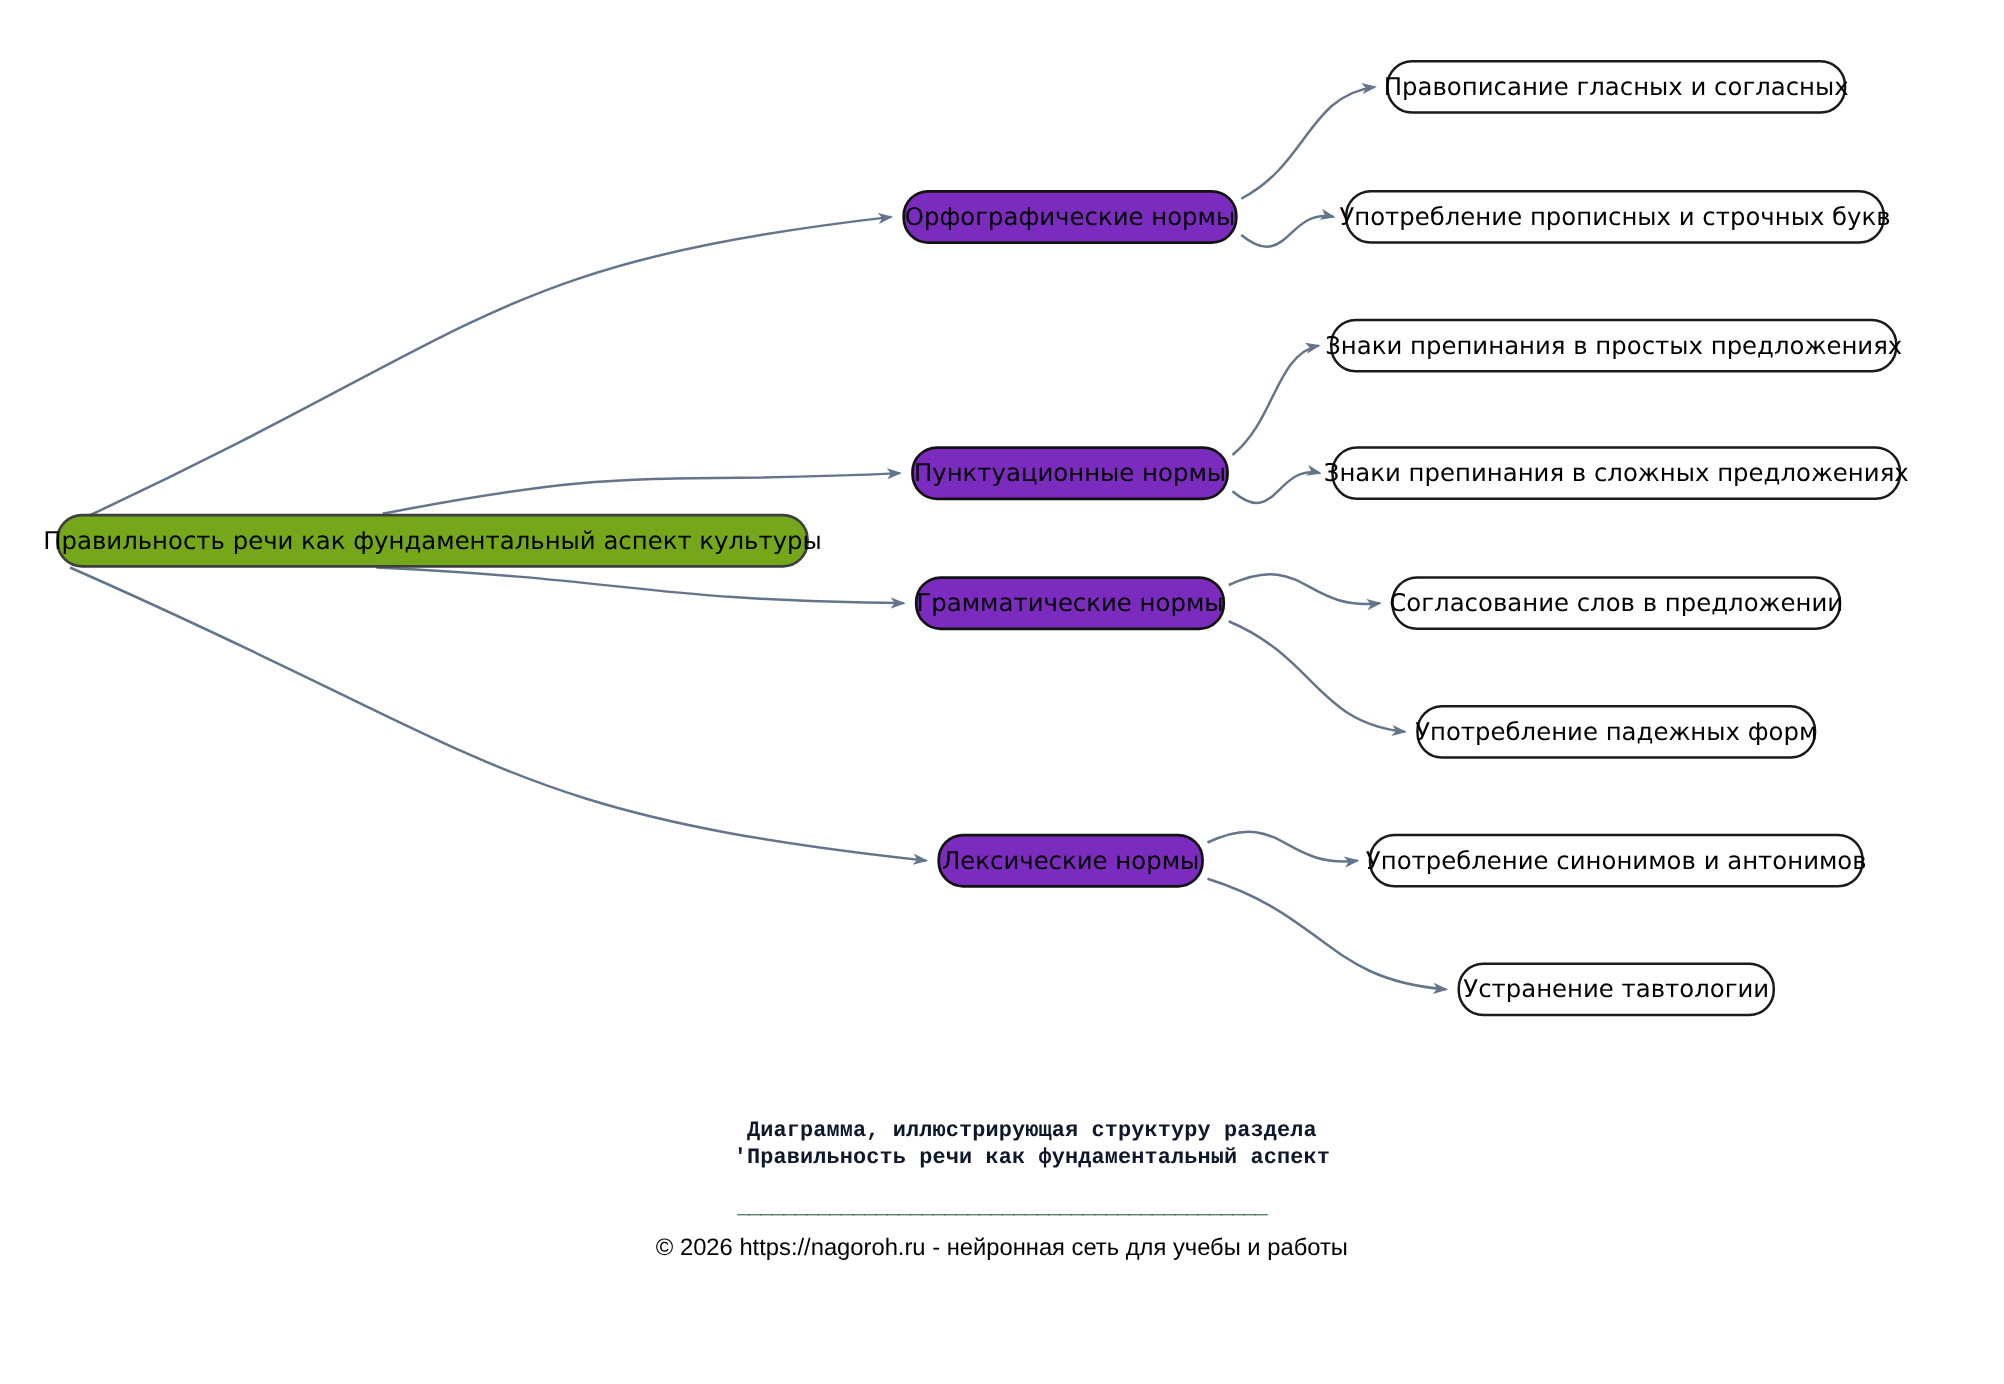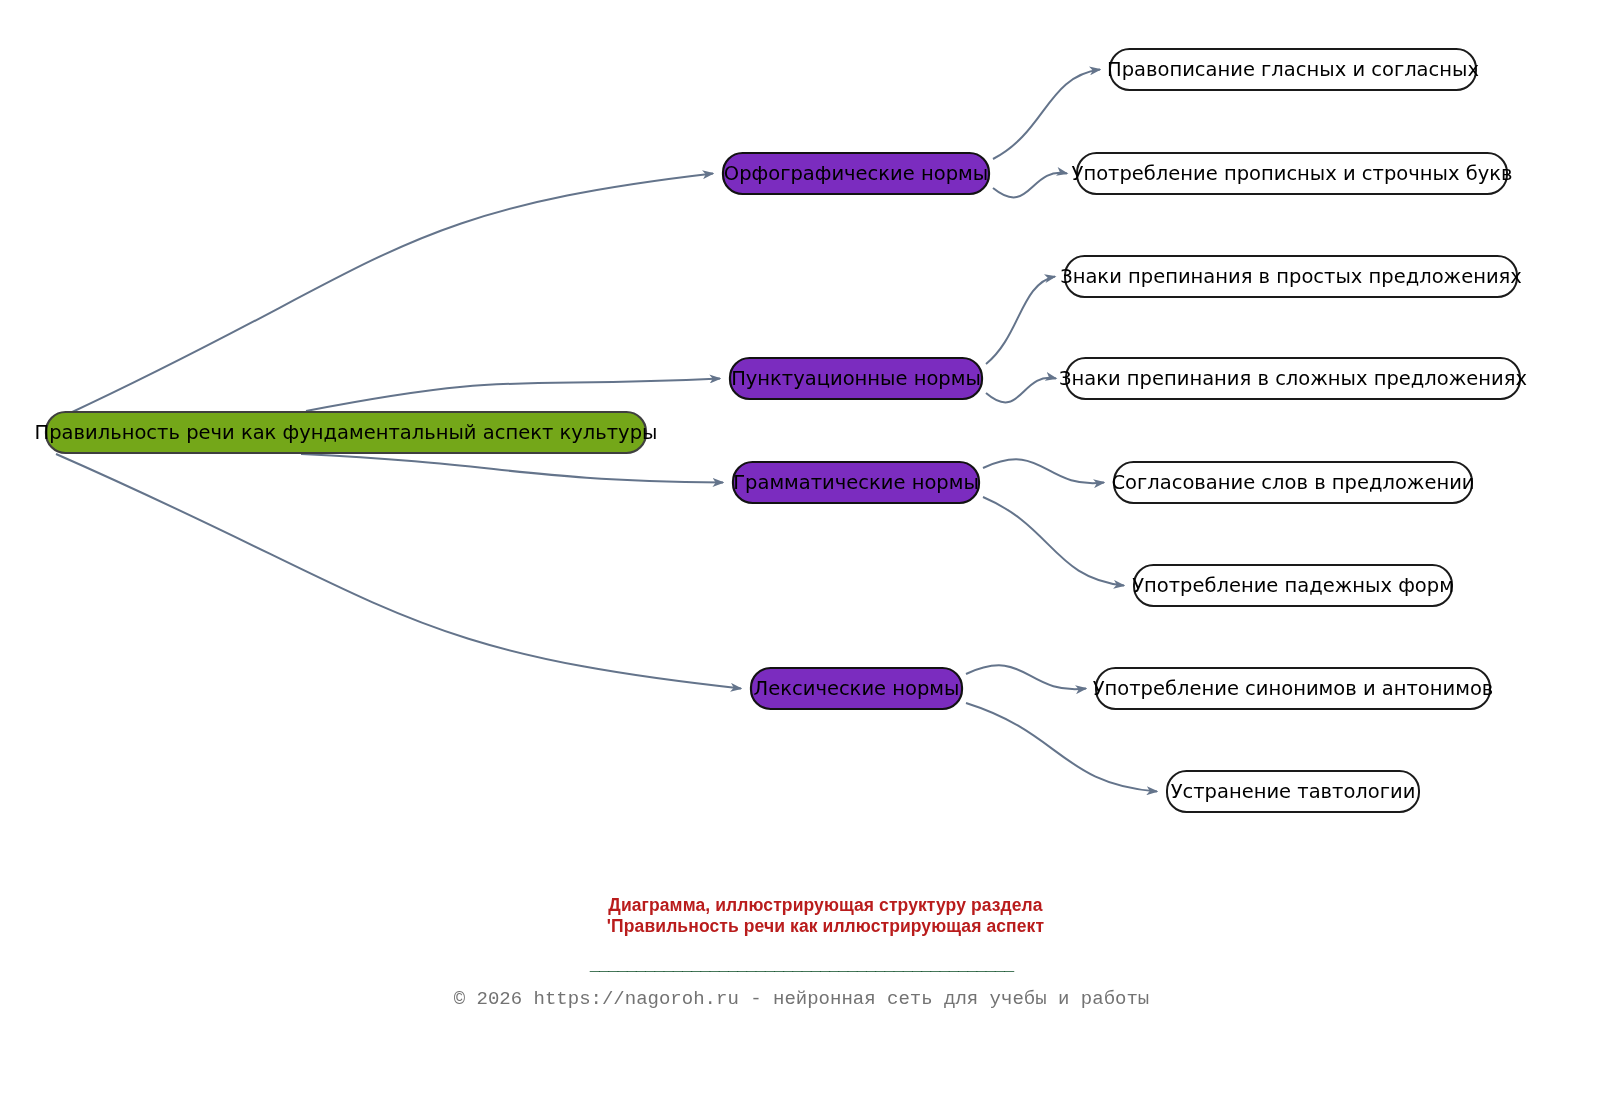--- a/index.html
+++ b/index.html
@@ -59,45 +59,45 @@
   .footer-block {
     position: absolute;
     left: 0;
     width: 1603px;
     text-align: center;
   }
   #caption-block {
     top: 895px;
   }
   .caption-line {
-    font-family: Liberation Sans, sans-serif;
+    font-family: Liberation Mono, monospace;
     font-size: 17.5px;
     font-weight: bold;
-    color: #b91c1c;
+    color: #0f172a;
     line-height: 21px;
     letter-spacing: 0.1px;
     margin-left: 48px;
   }
   #divider-rule {
     top: 955px;
   }
   .divider-text {
     font-family: Liberation Mono, monospace;
     font-size: 17px;
     color: #14532d;
     letter-spacing: -1px;
     white-space: nowrap;
   }
   #copyright-block {
     top: 988px;
   }
   .copyright-text {
-    font-family: Liberation Mono, monospace;
+    font-family: Liberation Sans, sans-serif;
     font-size: 19px;
-    color: #737373;
+    color: #000000;
   }
 </style>
 </head>
 <body>
 
 <div id="mindmap-stage">
   <svg class="diagram-svg" viewBox="0 0 1603 1107">
     <defs>
       <marker id="arrowhead" markerWidth="12" markerHeight="9" refX="10.5" refY="4.5" orient="auto" markerUnits="userSpaceOnUse">
         <path d="M0,0 L12,4.5 L0,9 L3.2,4.5 Z" fill="#64748B"></path>
@@ -169,21 +169,21 @@
         <g>
           <rect x="1167" y="771" width="252" height="41" rx="19.523809523809522" ry="19.523809523809522" class="node-shape-leaf" fill="#FFFFFF"></rect>
           <text x="1293" y="792.5" text-anchor="middle" class="node-label" fill="#000000">Устранение тавтологии</text>
         </g>
       </g>
   </svg>
 </div>
 
 <div class="footer-block" id="caption-block">
   <div class="caption-line">Диаграмма, иллюстрирующая структуру раздела</div>
-  <div class="caption-line">'Правильность речи как иллюстрирующая аспект</div>
+  <div class="caption-line">'Правильность речи как фундаментальный аспект</div>
 </div>
 
 <div class="footer-block" id="divider-rule">
   <span class="divider-text">______________________________________________</span>
 </div>
 
 <div class="footer-block" id="copyright-block">
   <span class="copyright-text">© 2026 https://nagoroh.ru - нейронная сеть для учебы и работы</span>
 </div>
 

